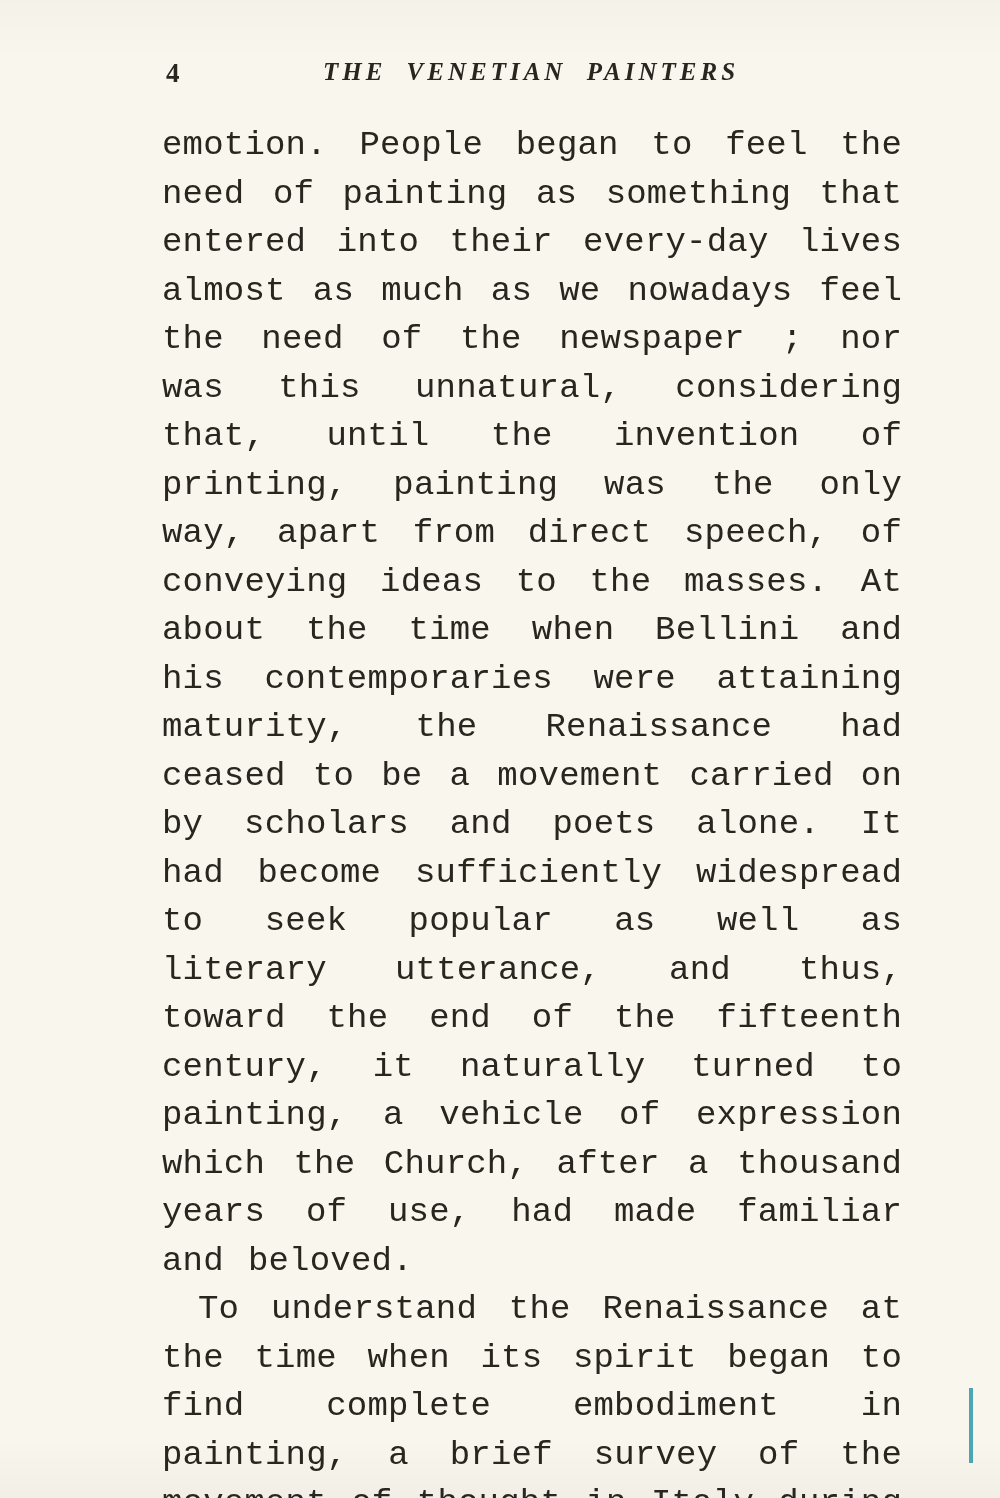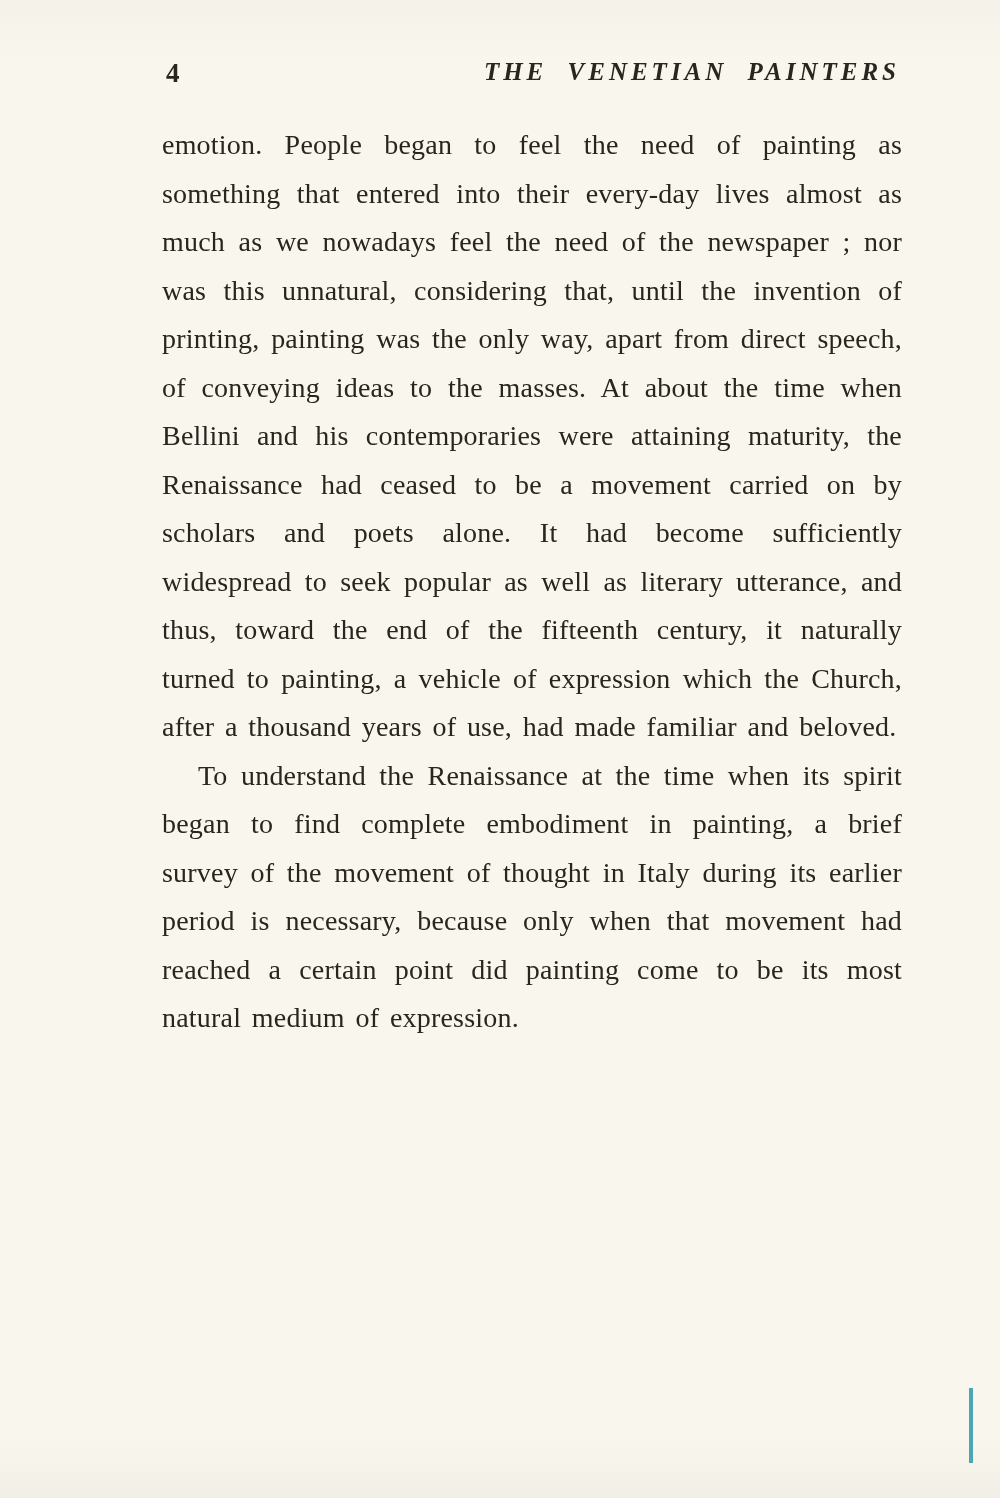--- a/index.html
+++ b/index.html
@@ -36,41 +36,42 @@
   .page-number {
     position: absolute;
     left: 4px;
     top: 2px;
     font-size: 27px;
     font-weight: bold;
     letter-spacing: 1px;
   }
   .header-title {
     display: block;
-    text-align: right;
+    text-align: center;
     font-size: 25px;
     font-weight: bold;
     font-style: italic;
     letter-spacing: 4px;
     word-spacing: 10px;
     padding-top: 2px;
   }
   .body-text {
     position: absolute;
     top: 121px;
     left: 162px;
     width: 740px;
   }
   .para {
-    font-size: 28px;
+    font-size: 34px;
     line-height: 48.5px;
     text-align: justify;
     word-spacing: 3.5px;
     letter-spacing: 0.2px;
     hyphens: auto;
+    font-family: Liberation Mono, monospace;
   }
   .para.indent {
     text-indent: 36px;
   }
   .edge-mark {
     position: absolute;
     left: 969px;
     top: 1388px;
     width: 4px;
     height: 75px;

